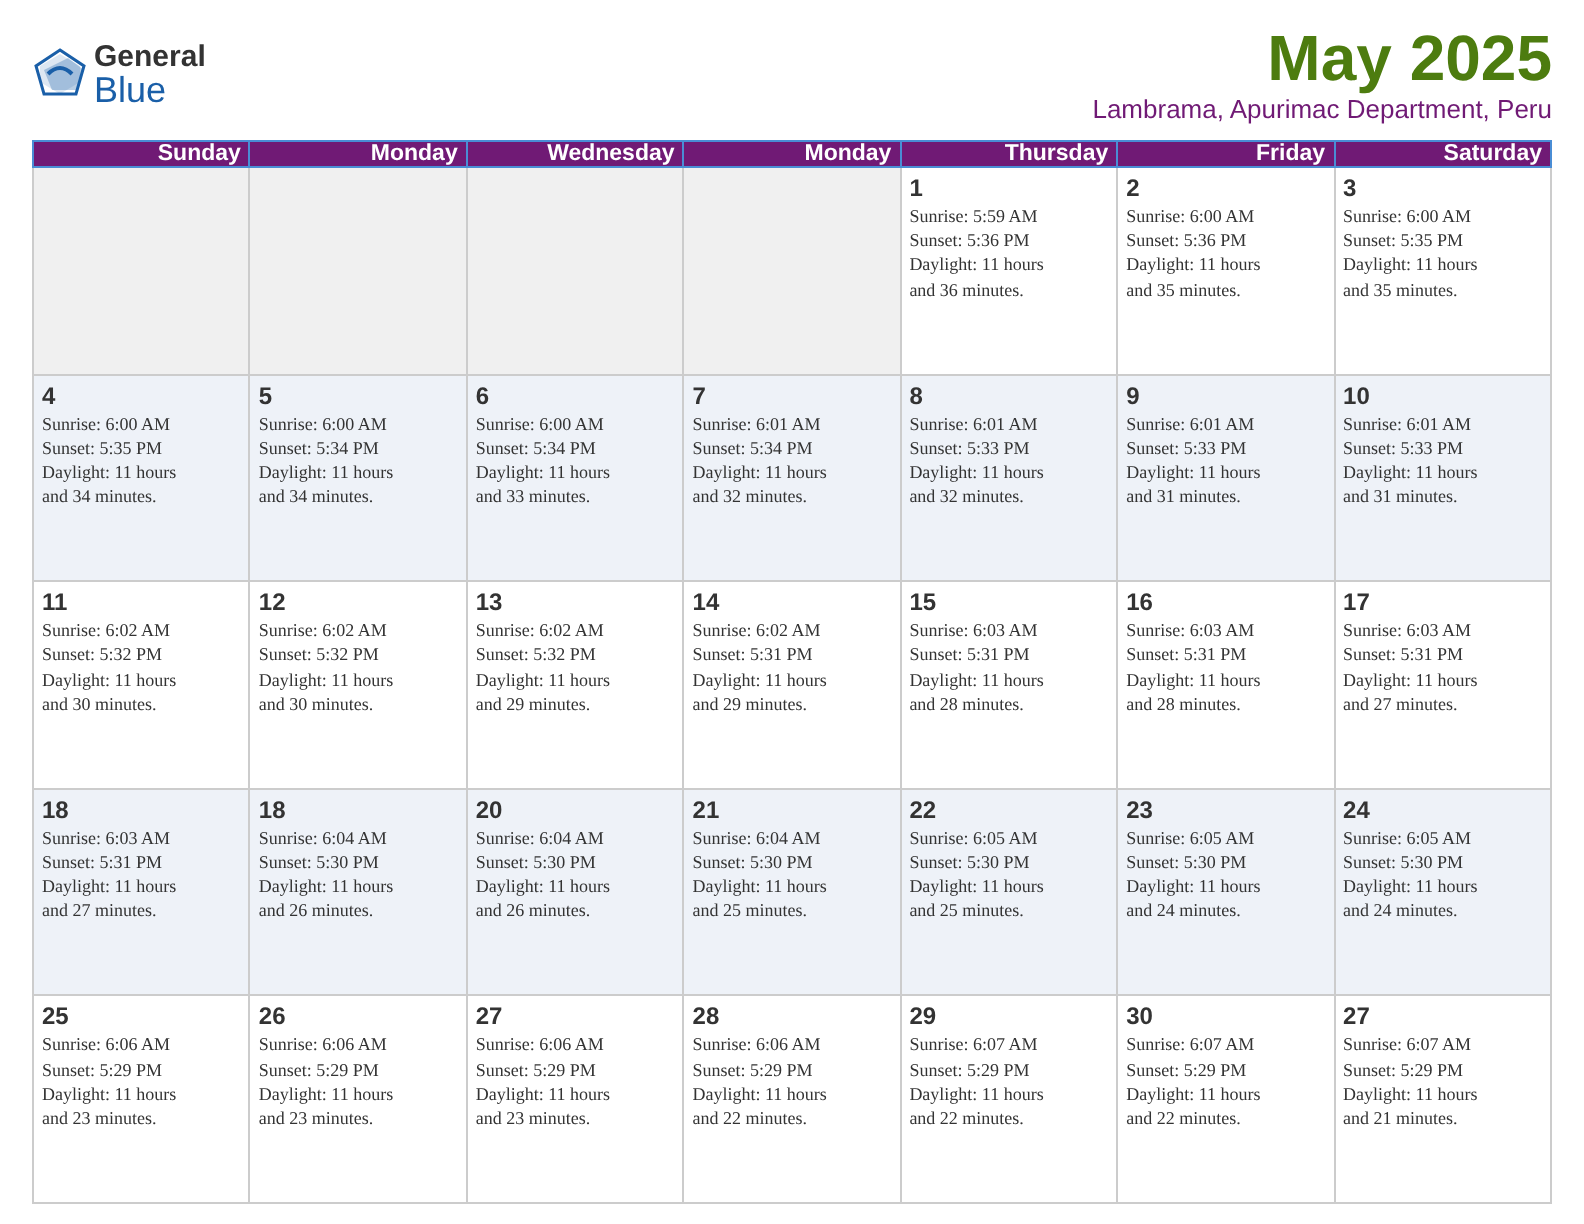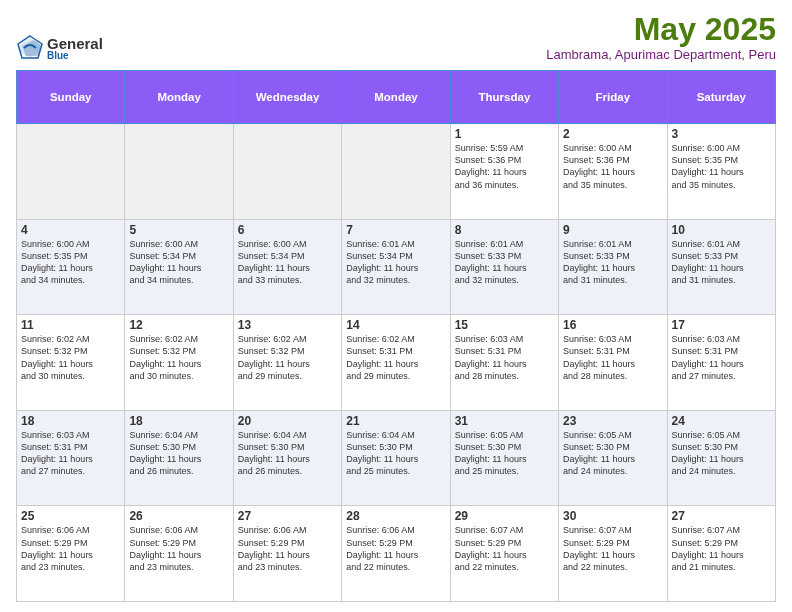--- a/index.html
+++ b/index.html
@@ -13,40 +13,40 @@
     .page {
       width: 792px;
       height: 612px;
       padding: 12px 16px 10px 16px;
       display: flex;
       flex-direction: column;
     }
     .header {
       display: flex;
       justify-content: space-between;
-      align-items: flex-end;
+      align-items: center;
       margin-bottom: 8px;
     }
     .logo {
       display: flex;
       align-items: center;
     }
     .logo-text {
       display: flex;
       flex-direction: column;
       line-height: 1;
     }
     .logo-general {
       font-size: 15px;
       font-weight: bold;
       color: #333;
     }
     .logo-blue {
-      font-size: 10px;
-      font-weight: bold;
+      font-size: 18px;
+      font-weight: normal;
       color: #1a5fa8;
     }
     .logo-icon {
       width: 28px;
       height: 28px;
       margin-right: 3px;
     }
     .title-block {
       text-align: right;
     }
@@ -61,27 +61,27 @@
       color: #701a75;
     }
     .calendar {
       flex: 1;
       border: 1px solid #ccc;
       border-collapse: collapse;
       width: 100%;
       table-layout: fixed;
     }
     .calendar th {
-      background: #8b5cf6;
+      background: #701a75;
       color: #fff;
       font-size: 11.5px;
       font-weight: bold;
-      padding: 20px 4px;
+      padding: 0 4px;
       border: 1px solid #4a8dd5;
-      text-align: center;
+      text-align: right;
     }
     .calendar td {
       border: 1px solid #ccc;
       vertical-align: top;
       padding: 3px 4px;
       font-size: 9.5px;
       color: #333;
       background: #fff;
       height: 82px;
     }
@@ -92,20 +92,21 @@
       font-size: 12px;
       font-weight: bold;
       color: #333;
       display: block;
       margin-bottom: 1px;
     }
     .day-info {
       font-size: 9px;
       color: #333;
       line-height: 1.35;
+      font-family: Liberation Serif, serif;
     }
     tr:nth-child(odd) td:not(.empty) {
       background: #fff;
     }
     tr:nth-child(even) td:not(.empty) {
       background: #eef2f8;
     }
     .row-1 td { background: #fff; }
     .row-2 td { background: #eef2f8; }
     .row-3 td { background: #fff; }
@@ -303,21 +304,21 @@
 and 26 minutes.</div>
           </td>
           <td>
             <span class="day-num">21</span>
             <div class="day-info" style="white-space: pre-line;">Sunrise: 6:04 AM
 Sunset: 5:30 PM
 Daylight: 11 hours
 and 25 minutes.</div>
           </td>
           <td>
-            <span class="day-num">31</span>
+            <span class="day-num">22</span>
             <div class="day-info" style="white-space: pre-line;">Sunrise: 6:05 AM
 Sunset: 5:30 PM
 Daylight: 11 hours
 and 25 minutes.</div>
           </td>
           <td>
             <span class="day-num">23</span>
             <div class="day-info" style="white-space: pre-line;">Sunrise: 6:05 AM
 Sunset: 5:30 PM
 Daylight: 11 hours

